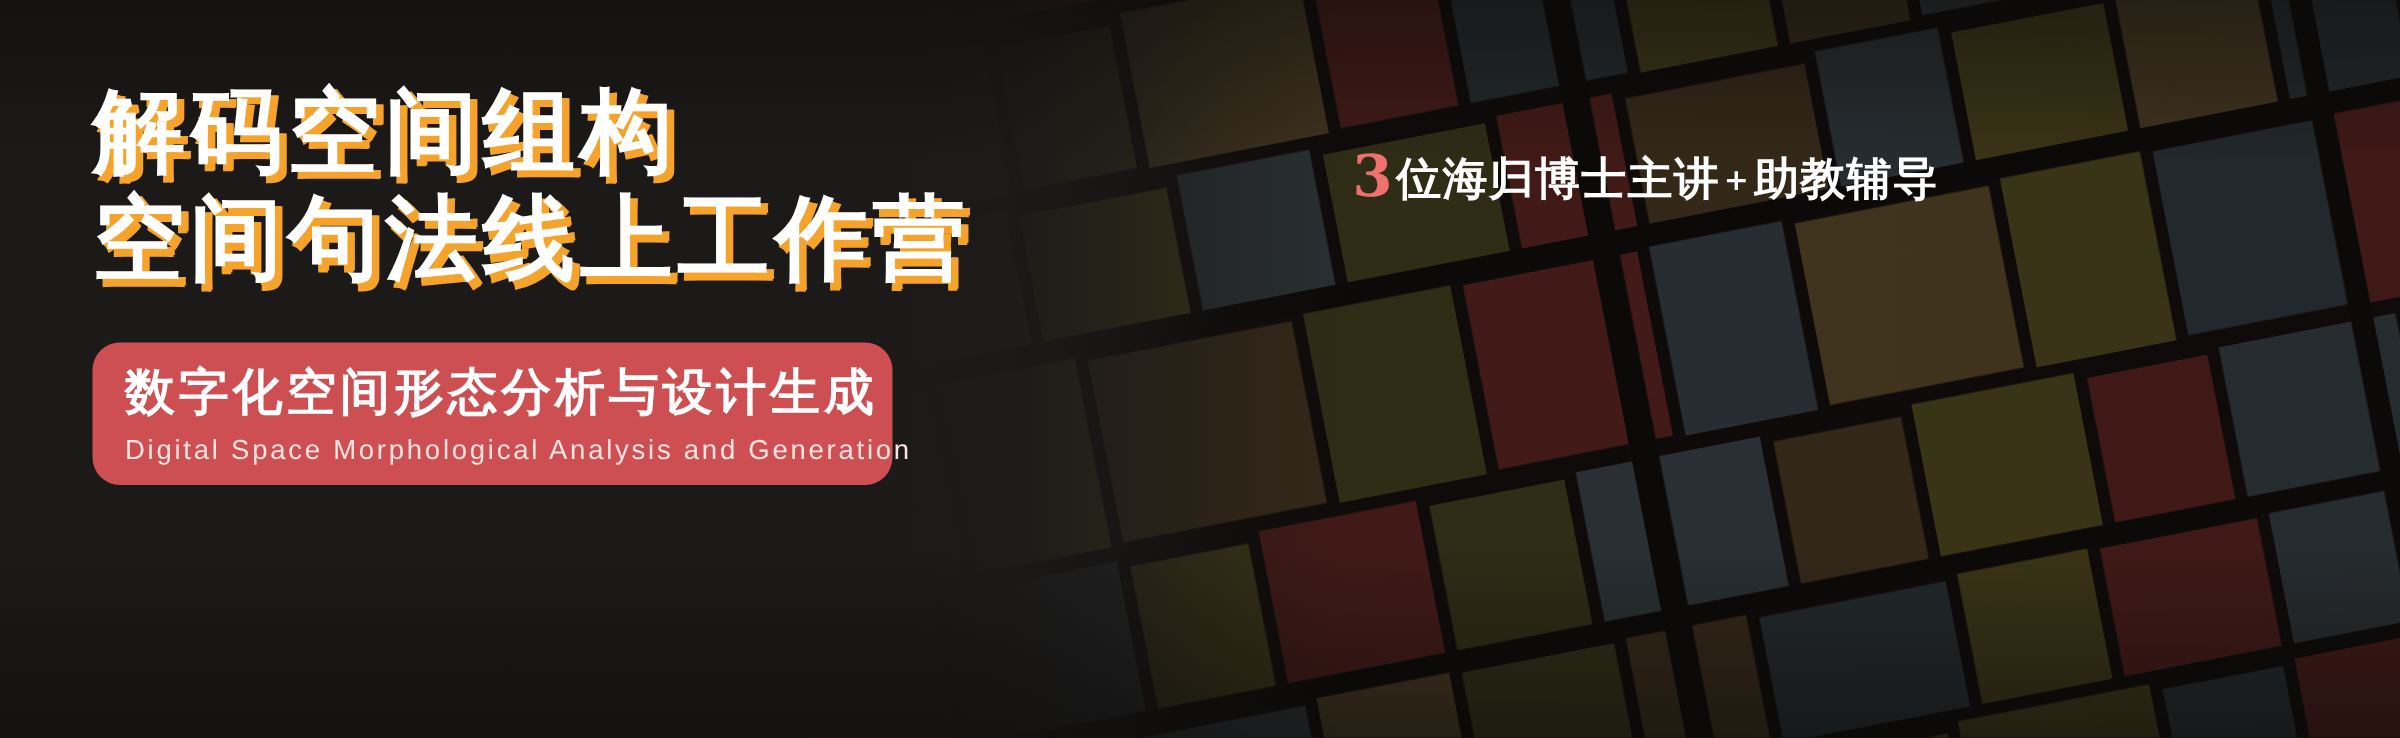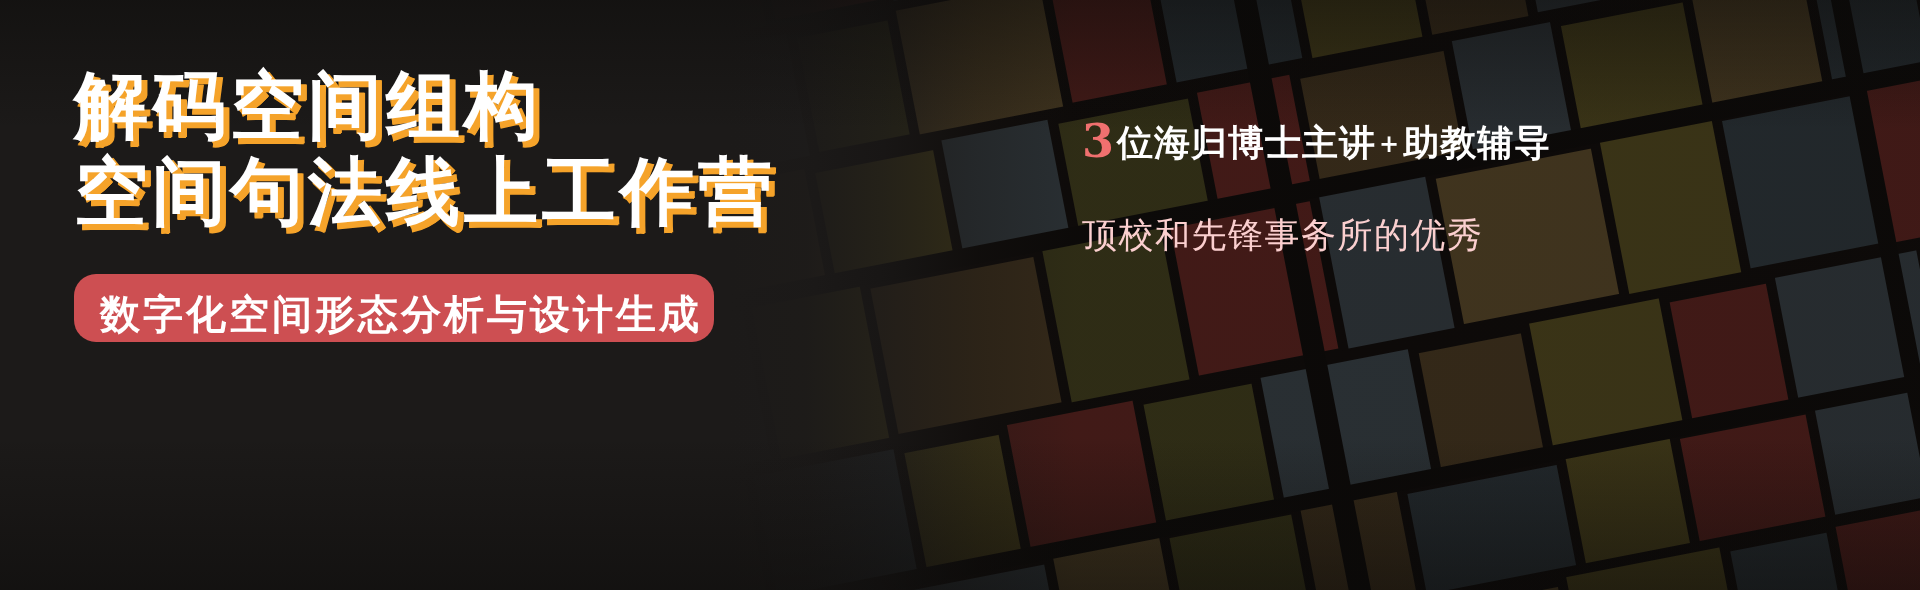--- a/index.html
+++ b/index.html
@@ -74,21 +74,21 @@
       5px 6px 0 #f5a32a,
       6px 5px 0 #f5a32a;
   }
   #headline-2 { }
 
   #badge {
     margin-top: 40px;
     display: inline-block;
     background: #cd4f52;
     border-radius: 22px;
-    padding: 16px 26px 4px 26px;
+    padding: 16px 26px 14px 26px;
     box-sizing: border-box;
     width: 640px;
   }
   #badge-cn {
     font-family: "DejaVu Sans", sans-serif;
     font-weight: 700;
     font-size: 40px;
     line-height: 48px;
     color: #ffffff;
     letter-spacing: 3px;
@@ -268,27 +268,27 @@
   </div>
 
   <div id="left-col">
 
     <div class="headline" id="headline-1">解码空间组构</div>
 
     <div class="headline" id="headline-2">空间句法线上工作营</div>
 
     <div id="badge">
       <div id="badge-cn">数字化空间形态分析与设计生成</div>
+      <div id="badge-en">Digital Space Morphological Analysis and Generation</div>
     </div>
 
   </div>
 
   <div id="right-col">
 
     <div id="right-lead">
       <span class="lead-num">3</span><span>位海归博士主讲</span><span class="lead-plus">+</span><span>助教辅导</span>
     </div>
 
-    <div class="body-line" id="body-line-1">顶校和先锋事务所的优秀</div>
 
   </div>
 
 </div>
 
 </body></html>

